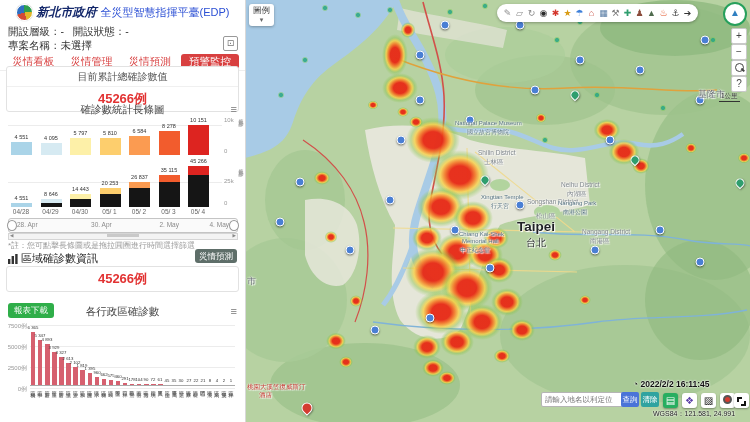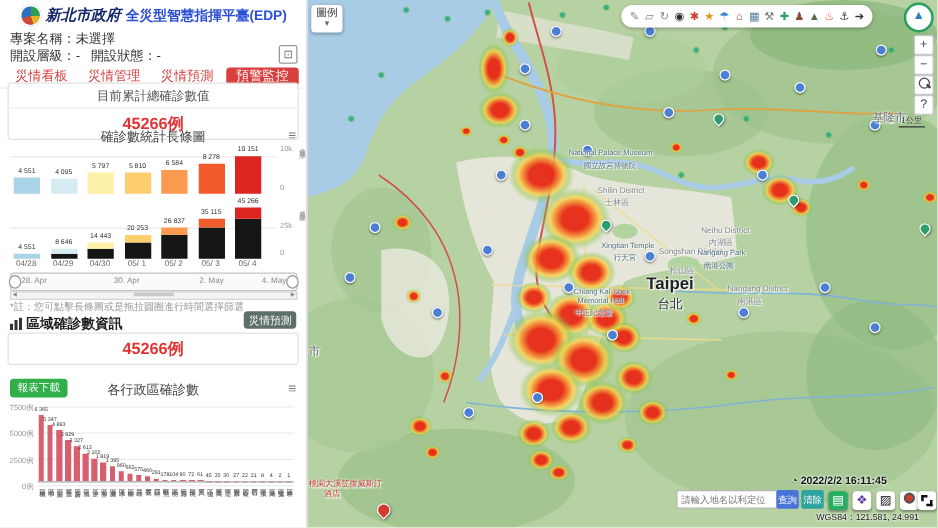--- a/index.html
+++ b/index.html
@@ -5,21 +5,21 @@
   html,body{margin:0;padding:0;width:750px;height:422px;overflow:hidden;
     font-family:"Liberation Sans","DejaVu Sans",sans-serif;background:#fff;}
   .app{position:relative;width:750px;height:422px;}
   
   .sb{position:absolute;left:0;top:0;width:245px;height:422px;background:#fff;border-right:1px solid #d8d8d8;z-index:10;}
   .sb-head{display:flex;align-items:center;justify-content:center;gap:4px;height:24px;}
   .gov-logo{width:15px;height:15px;border-radius:50%;
     background:conic-gradient(#2e9e4f 0 25%,#e0b72a 25% 45%,#d14a36 45% 70%,#2f6fc2 70% 100%);
     border:1px solid #fff;box-shadow:0 0 1px #999;}
   .gov-name{font-family:"Liberation Serif","DejaVu Serif",serif;font-weight:bold;font-style:italic;font-size:12px;color:#14286b;}
-  .app-title{font-size:11px;font-weight:bold;color:#2b4fd4;}
+  .app-title{font-size:11px;font-weight:normal;color:#2b4fd4;}
   .sb-row{font-size:10.5px;color:#333;padding:1px 8px;line-height:12px;}
   .panel-btn{position:absolute;right:7px;top:36px;width:13px;height:13px;border:1px solid #999;border-radius:2px;
     color:#777;font-size:9px;line-height:12px;text-align:center;background:#fff;}
   .tabs{display:flex;height:16px;margin-top:2px;border-bottom:1px solid #eee;padding:0 4px;}
   .tab{flex:1;font-size:10.5px;color:#d84040;text-align:center;line-height:15px;}
   .tab.active{background:#d84040;color:#fff;border-radius:3px;margin:0 2px 1px 2px;}
   .card{position:absolute;left:6px;width:231px;background:#fff;border:1px solid #e2e2e2;border-radius:3px;}
   .card .ct{font-size:10px;color:#555;text-align:center;padding:3px 0 2px;border-bottom:1px solid #f0f0f0;}
   .card .cv{font-size:13px;font-weight:bold;color:#e23333;text-align:center;padding:3px 0;}
   .mini-title{position:absolute;width:100%;text-align:center;font-size:10.5px;color:#444;}
@@ -31,21 +31,21 @@
   .ytick{position:absolute;font-size:6px;color:#999;}
   .yrot{position:absolute;writing-mode:vertical-rl;text-orientation:upright;font-size:5px;color:#999;letter-spacing:-1px;}
   .xlab{position:absolute;font-size:6.5px;color:#666;text-align:center;width:30px;}
   .slider{position:absolute;left:8px;top:218px;width:228px;height:13px;border:1px solid #c4c4c4;border-radius:3px;background:#fafafa;}
   .slab{position:absolute;top:2px;font-size:6.5px;color:#8a8a8a;white-space:nowrap;}
   .handle{position:absolute;top:1px;width:8px;height:9px;border:1px solid #9a9a9a;border-radius:50%;background:#fff;}
   .scroll{position:absolute;left:8px;top:233px;width:228px;height:5px;border:1px solid #d5d5d5;background:#f3f3f3;}
   .thumb{position:absolute;left:98px;top:0;width:32px;height:3px;background:#c9c9c9;}
   .sarrow{position:absolute;top:-1.5px;font-size:4.5px;color:#888;}
   .note{position:absolute;left:8px;top:240px;font-size:8px;color:#9a9a9a;}
-  .sec{position:absolute;left:8px;top:251px;display:flex;align-items:center;gap:3px;font-size:11px;font-weight:bold;color:#222;}
+  .sec{position:absolute;left:8px;top:251px;display:flex;align-items:center;gap:3px;font-size:11px;font-weight:normal;color:#222;}
   .btn{position:absolute;color:#fff;text-align:center;border-radius:3px;}
   .upd{right:8px;top:249px;width:42px;height:14px;font-size:8.5px;line-height:14px;background:#5e6e69;}
   .dl{left:8px;top:303px;width:46px;height:15px;font-size:8.5px;line-height:15px;background:#2fae49;}
   .dlab{position:absolute;font-size:6px;color:#333;text-align:center;white-space:nowrap;transform:scale(.72);transform-origin:center bottom;width:26px;}
   .dcat{position:absolute;writing-mode:vertical-rl;text-orientation:upright;font-size:5px;color:#555;line-height:6px;letter-spacing:-0.5px;}
   
   .map{position:absolute;left:245px;top:0;width:505px;height:422px;overflow:hidden;background:#b7d2a2;}
   .map svg{position:absolute;left:0;top:0;}
   .hot{position:absolute;border-radius:50%;transform:translate(-50%,-50%);z-index:2;
     background:radial-gradient(closest-side,rgba(231,44,24,.97) 0 36%,rgba(243,120,40,.92) 52%,rgba(248,208,66,.78) 68%,rgba(139,195,74,.45) 82%,rgba(139,195,74,0) 100%);}
@@ -92,25 +92,25 @@
 <body>
 
 <div class="app">
 
   <aside class="sb">
     <div class="sb-head">
       <span class="gov-logo"></span>
       <span class="gov-name">新北市政府</span>
       <span class="app-title">全災型智慧指揮平臺(EDP)</span>
     </div>
-    <div class="sb-row">專案名稱：未選擇</div>
     <div class="sb-row">
       <span>開設層級：-</span>&nbsp;&nbsp;
       <span>開設狀態：-</span>
     </div>
+    <div class="sb-row">專案名稱：未選擇</div>
     <div class="panel-btn">⊡</div>
 
     <div class="tabs">
       <div class="tab">災情看板</div>
       <div class="tab">災情管理</div>
       <div class="tab">災情預測</div>
       <div class="tab active">預警監控</div>
     </div>
 
     <div class="card" style="top:66px;">

